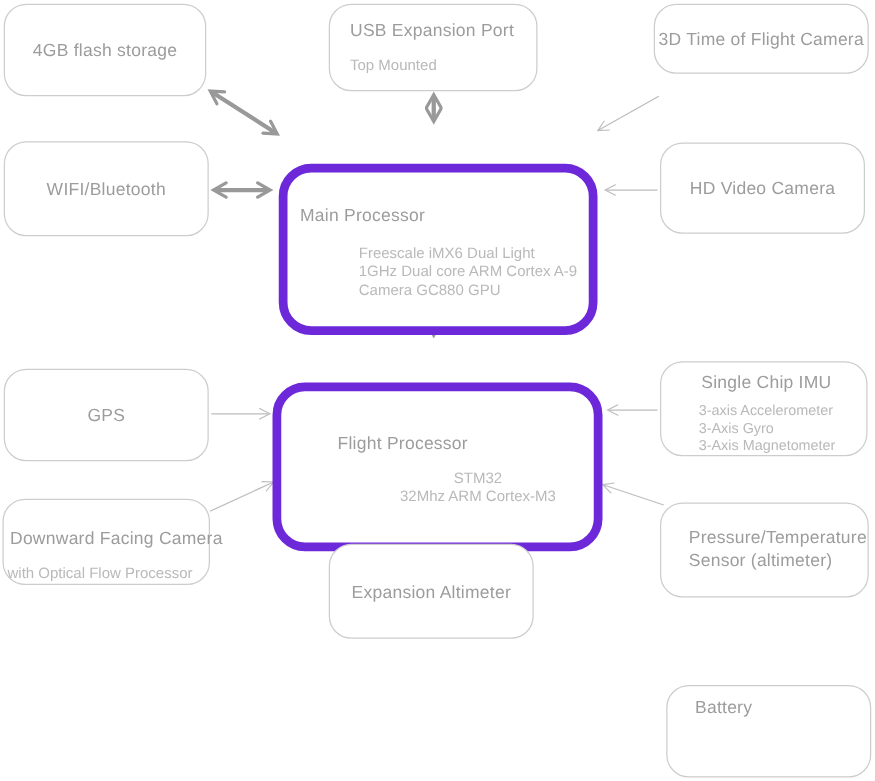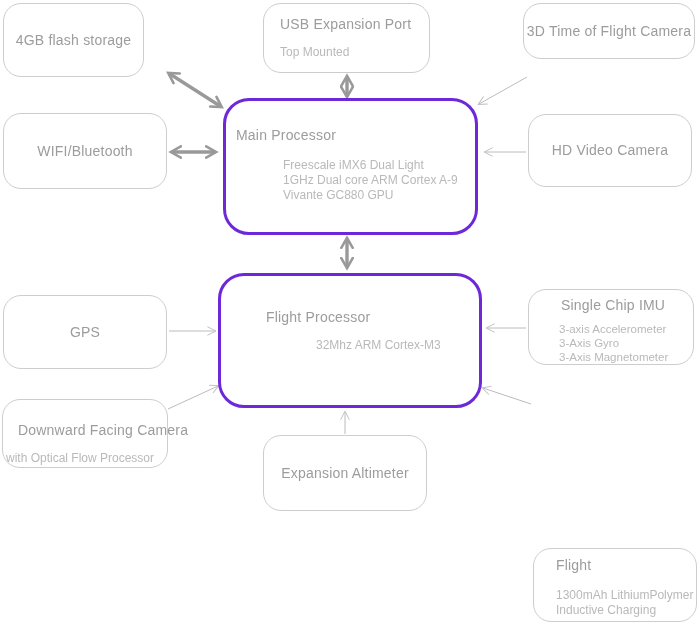--- a/index.html
+++ b/index.html
@@ -5,27 +5,27 @@
   html,body{margin:0;padding:0;background:#fff;}
   #canvas{
     position:relative;width:700px;height:625px;background:#ffffff;
     font-family:"Liberation Sans","DejaVu Sans",sans-serif;overflow:hidden;
   }
   #arrows{position:absolute;left:0;top:0;width:700px;height:625px;}
   .box{
     position:absolute;box-sizing:border-box;background:#fff;
     border:1px solid #cdcdcd;border-radius:18px;
   }
-  .box.thick{border:3px solid #6d28d9;border-radius:26px;}
+  .box.thick{border:7px solid #6d28d9;border-radius:26px;margin-top:33px;}
   .title{color:#9c9c9c;font-size:14px;letter-spacing:.2px;line-height:17px;}
   .sub{color:#b9b9b9;font-size:12px;line-height:15px;}
   .center{display:flex;align-items:center;justify-content:center;text-align:center;}
   .abs{position:absolute;white-space:nowrap;}
   
-  #b-flash   {left:3px;  top:3px;  width:141px;height:74px;}
+  #b-flash   {left:3px;  top:3px;  width:162px;height:74px;}
   #b-usb     {left:263px;top:3px;  width:167px;height:70px;}
   #b-tof     {left:523px;top:3px;  width:172px;height:56px;}
   #b-wifi    {left:3px;  top:113px;width:164px;height:76px;}
   #b-main    {left:223px;top:98px; width:255px;height:137px;}
   #b-hd      {left:528px;top:114px;width:164px;height:73px;}
   #b-gps     {left:3px;  top:295px;width:164px;height:74px;text-align:right;}
   #b-flight  {left:218px;top:273px;width:264px;height:135px;text-align:center;}
   #b-imu     {left:528px;top:289px;width:166px;height:76px;}
   #b-dfc     {left:2px;  top:399px;width:166px;height:69px;}
   #b-acoustic{left:263px;top:435px;width:164px;height:76px;}
@@ -33,21 +33,21 @@
   #b-battery {left:533px;top:548px;width:164px;height:74px;}
   
   #b-usb .title{position:absolute;left:16px;top:12px;}
   #b-usb .sub{position:absolute;left:16px;top:41px;}
   #b-main .title{position:absolute;left:10px;top:26px;}
   #b-main .specs{position:absolute;left:57px;top:57px;}
   #b-flight .title{position:absolute;left:45px;top:33px;}
   #b-flight .specs{position:absolute;left:95px;top:62px;}
   #b-imu .title{position:absolute;left:32px;top:7px;}
   #b-imu .specs{position:absolute;left:30px;top:32px;font-size:11.5px;line-height:14px;}
-  #b-dfc .title{position:absolute;left:5px;top:22px;margin-left:10px;}
+  #b-dfc .title{position:absolute;left:5px;top:22px;}
   #b-dfc .sub{position:absolute;left:3px;top:51px;}
   #b-pressure .title{position:absolute;left:22px;top:17px;line-height:19px;white-space:normal;}
   #b-battery .title{position:absolute;left:22px;top:8px;}
   #b-battery .specs{position:absolute;left:22px;top:39px;}
 </style>
 </head>
 <body>
 
 <div id="canvas">
 
@@ -90,35 +90,36 @@
 
   <div id="b-wifi" class="box center">
     <span class="title">WIFI/Bluetooth</span>
   </div>
 
   <div id="b-main" class="box thick">
     <span class="title abs">Main Processor</span>
     <div class="sub specs">
       <div>Freescale iMX6 Dual Light</div>
       <div>1GHz Dual core ARM Cortex A-9</div>
-      <div>Vivante GC880 GPU</div>
+      <div>Camera GC880 GPU</div>
     </div>
   </div>
 
   <div id="b-hd" class="box center">
     <span class="title">HD Video Camera</span>
   </div>
 
   <div id="b-gps" class="box center">
     <span class="title">GPS</span>
   </div>
 
   <div id="b-flight" class="box thick">
     <span class="title abs">Flight Processor</span>
     <div class="sub specs">
+      <div>STM32</div>
       <div>32Mhz ARM Cortex-M3</div>
     </div>
   </div>
 
   <div id="b-imu" class="box">
     <span class="title abs">Single Chip IMU</span>
     <div class="sub specs">
       <div>3-axis Accelerometer</div>
       <div>3-Axis Gyro</div>
       <div>3-Axis Magnetometer</div>
@@ -127,22 +128,21 @@
 
   <div id="b-dfc" class="box">
     <span class="title abs">Downward Facing Camera</span>
     <span class="sub abs">with Optical Flow Processor</span>
   </div>
 
   <div id="b-acoustic" class="box center">
     <span class="title">Expansion Altimeter</span>
   </div>
 
+  <div id="b-pressure" class="box">
+    <span class="title">Pressure/Temperature Sensor (altimeter)</span>
+  </div>
 
   <div id="b-battery" class="box">
-    <span class="title abs">Flight</span>
-    <div class="sub specs">
-      <div>1300mAh LithiumPolymer</div>
-      <div>Inductive Charging</div>
-    </div>
+    <span class="title abs">Battery</span>
   </div>
 
 </div>
 
 </body></html>

